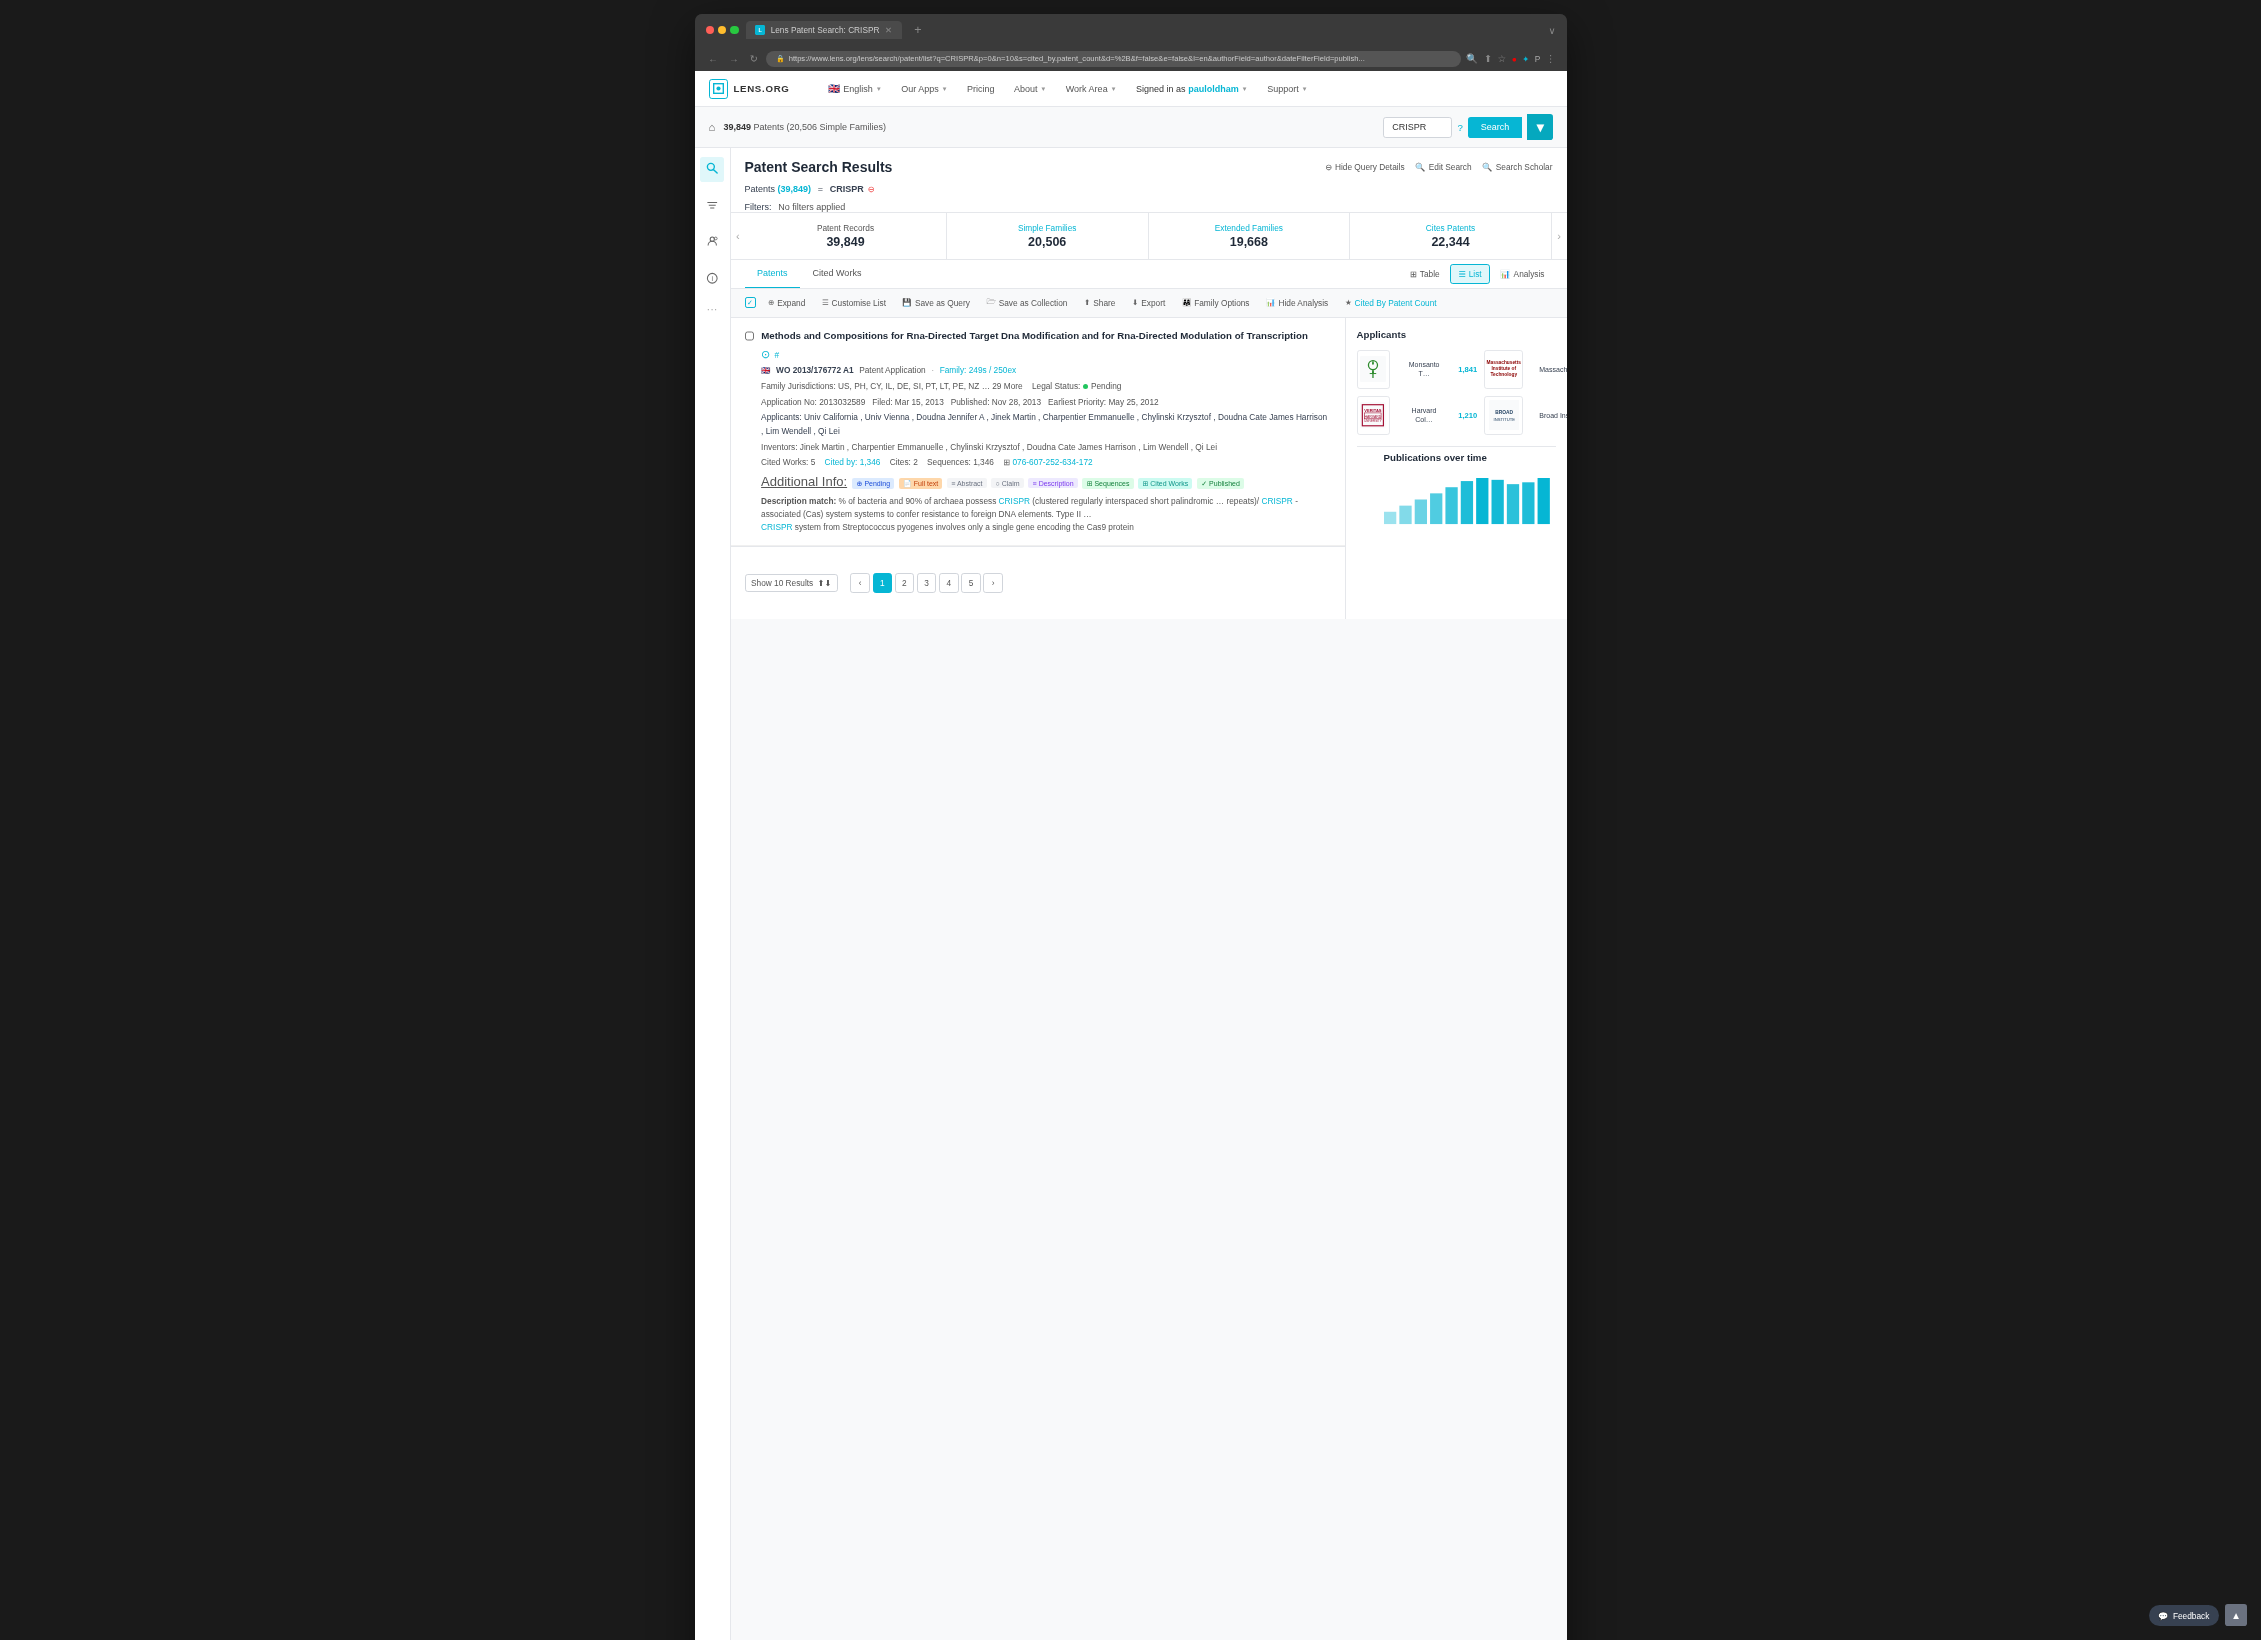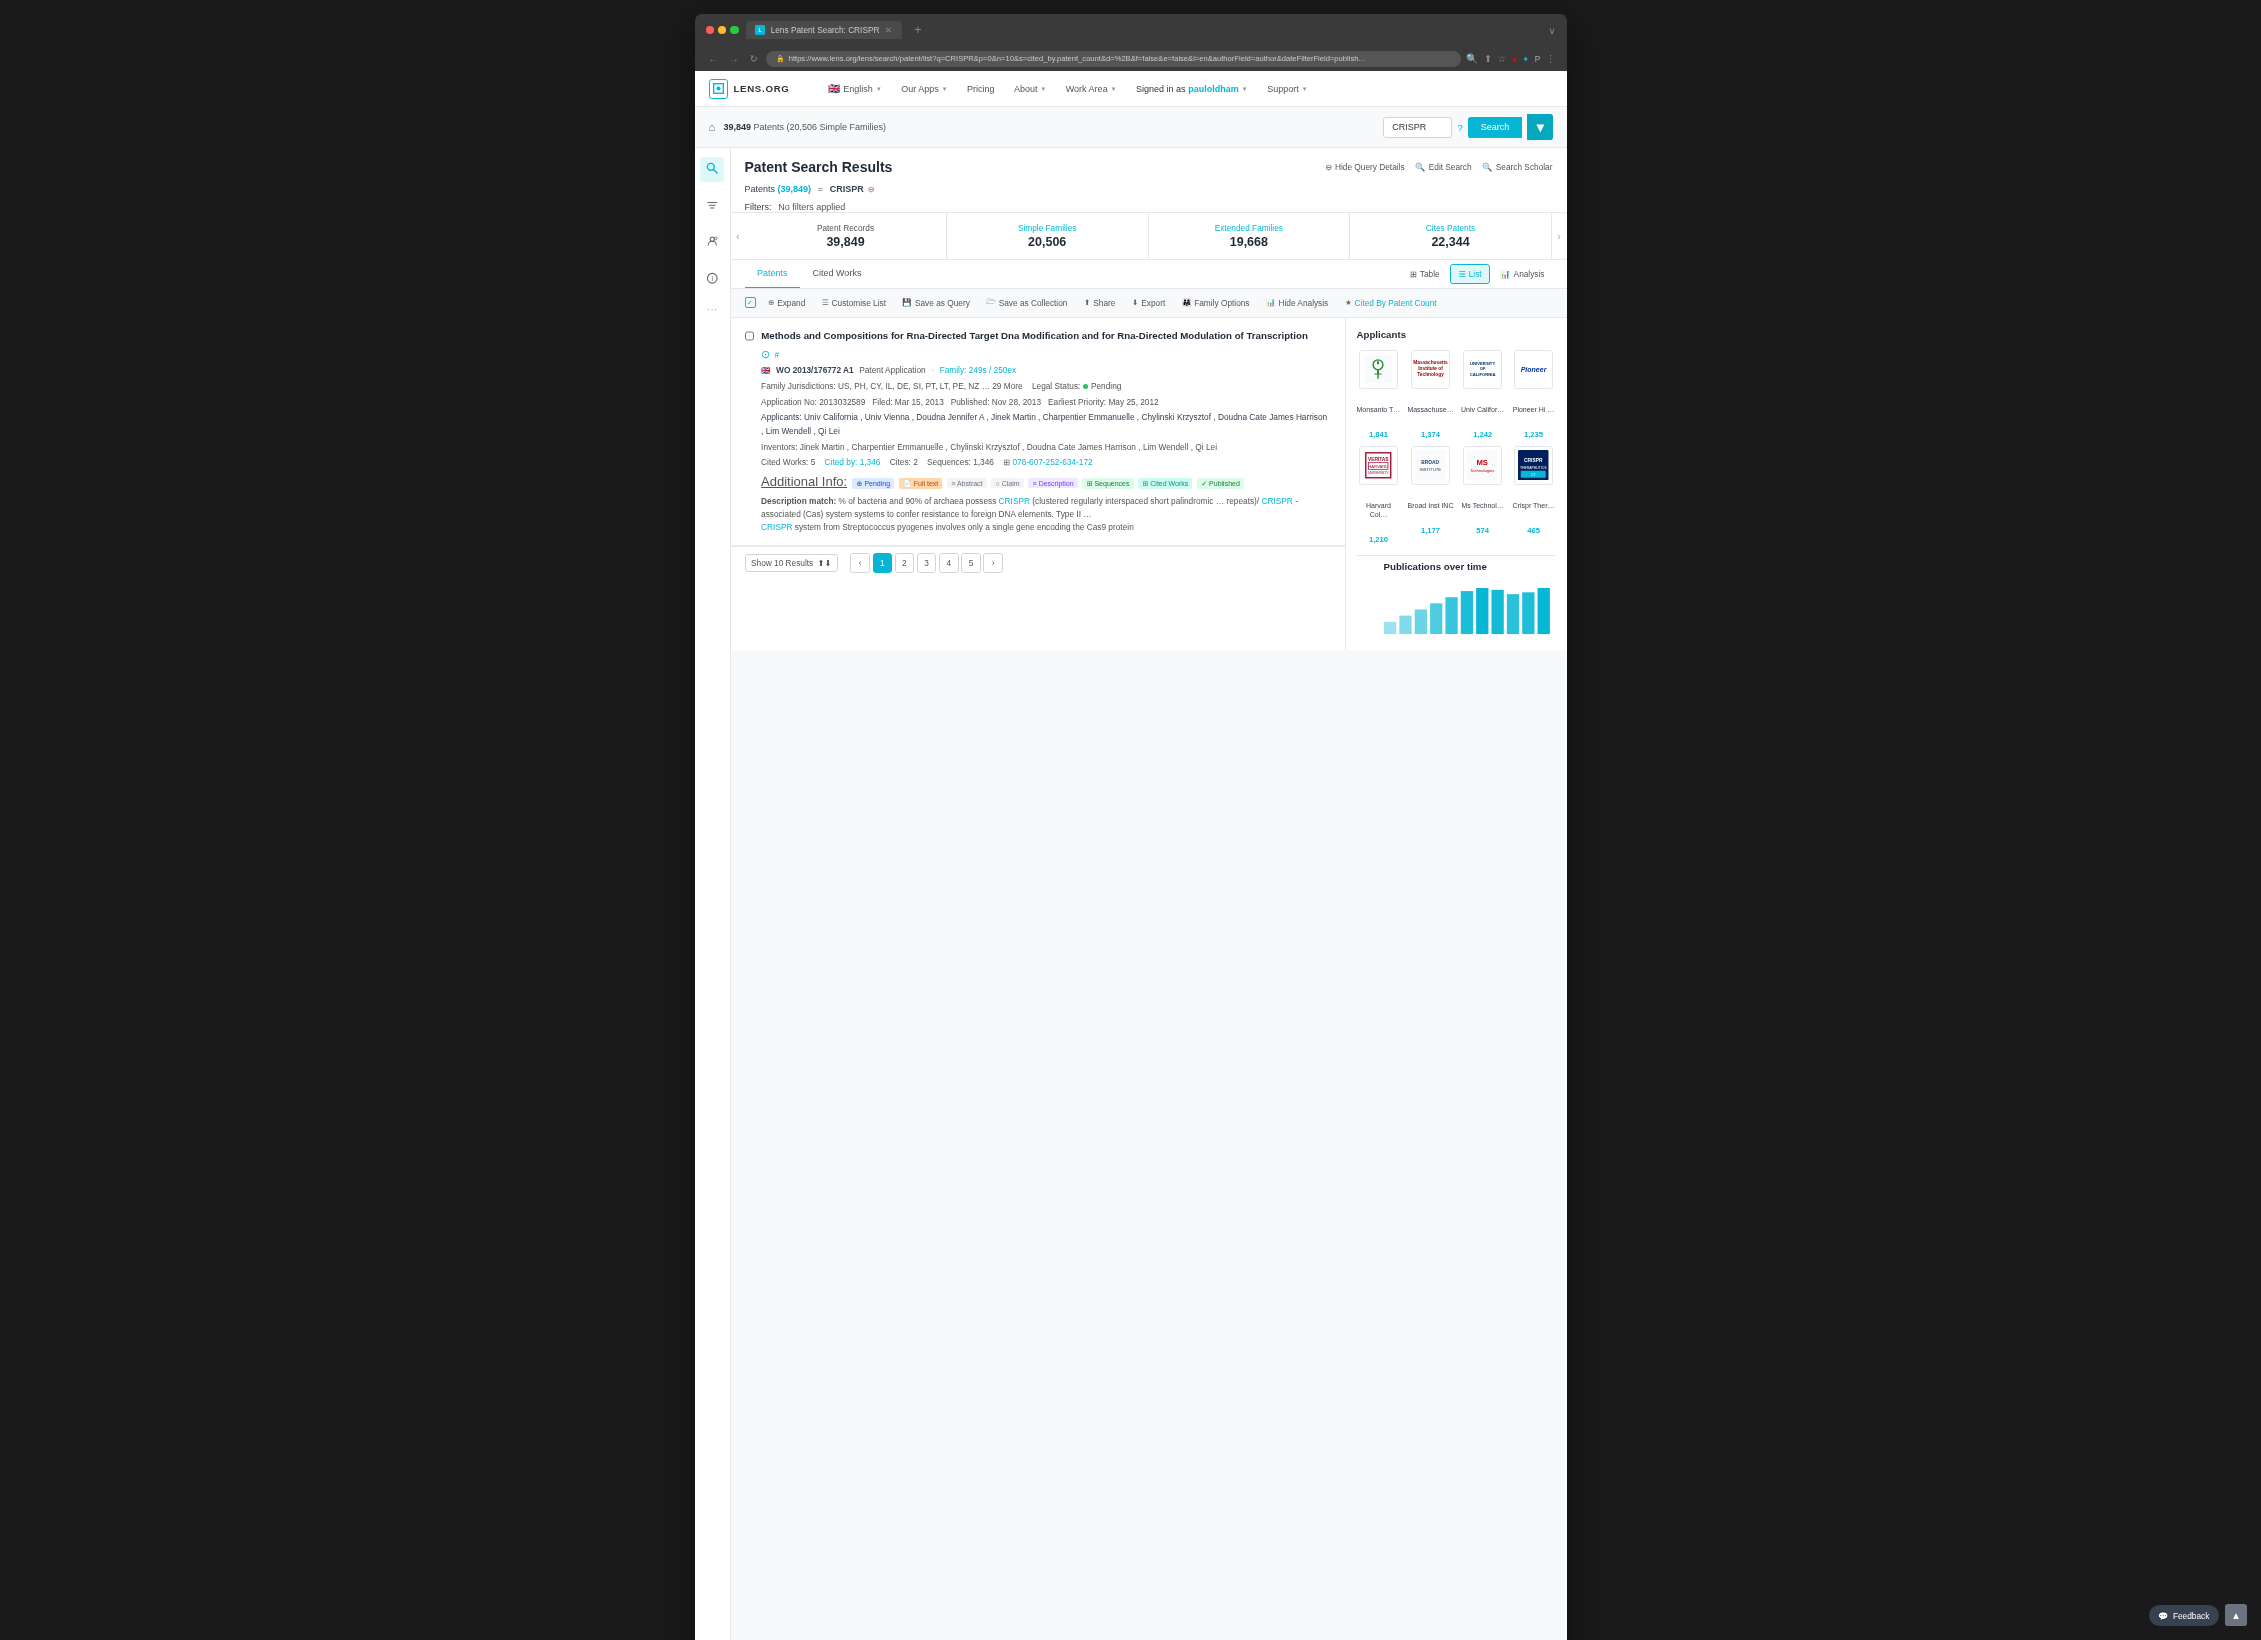--- a/index.html
+++ b/index.html
@@ -128,30 +128,30 @@
     .tag-blue { background: #dbeafe; color: #1d4ed8; }
     .tag-orange { background: #fed7aa; color: #c2410c; }
     .tag-gray { background: #f3f4f6; color: #6b7280; }
     .tag-green { background: #dcfce7; color: #15803d; }
     .tag-purple { background: #ede9fe; color: #7c3aed; }
     .tag-teal { background: #ccfbf1; color: #0d9488; }
     .description-match { margin: 5.5px 0 0 16.6px; font-size: 8.3px; color: #555; line-height: 1.6; }
     .crispr-highlight { color: #06b6d4; font-weight: 500; cursor: pointer; }
 
     
-    .pagination { padding: 6px 14px; background: #fff; display: flex; align-items: center; gap: 7px; border-top: 0.7px solid #e5e7eb; }
+    .pagination { padding: 26px 14px; background: #fff; display: flex; align-items: center; gap: 7px; border-top: 0.7px solid #e5e7eb; }
     .page-count-select { display: flex; align-items: center; gap: 4.2px; font-size: 8.3px; color: #555; border: 0.7px solid #d1d5db; border-radius: 2.8px; padding: 2.8px 5.5px; cursor: pointer; }
     .page-nav { display: flex; align-items: center; gap: 2.8px; margin-left: 5.5px; }
     .page-nav-btn { width: 19.4px; height: 19.4px; border: 0.7px solid #d1d5db; border-radius: 2.8px; display: flex; align-items: center; justify-content: center; font-size: 8.3px; color: #555; cursor: pointer; }
     .page-nav-btn-active { background: #06b6d4; color: white; border-color: #06b6d4; }
 
     
     .panel-title { font-size: 9.7px; font-weight: 600; color: #1f2937; margin-bottom: 9.7px; }
     .applicant-grid { display: grid; grid-template-columns: 1fr 1fr 1fr 1fr; gap: 7px; margin-bottom: 11px; }
-    .applicant-card { display: flex; flex-direction: column; align-items: center; gap: 16px; cursor: pointer; }
+    .applicant-card { display: flex; flex-direction: row; align-items: center; gap: 16px; cursor: pointer; }
     .applicant-logo { width: 39px; height: 39px; border: 0.7px solid #e5e7eb; border-radius: 2.8px; display: flex; align-items: center; justify-content: center; overflow: hidden; padding: 2.8px; }
     .applicant-name { font-size: 7px; color: #374151; text-align: center; line-height: 1.3; }
     .applicant-count { font-size: 7.6px; color: #06b6d4; font-weight: 600; }
 
     .pub-over-time { margin-top: 5.5px; margin-left: 27px; }
 
     
     .feedback-btn { position: fixed; bottom: 14px; right: 42px; background: #374151; color: white; border: none; border-radius: 14px; padding: 5.5px 9.7px; font-size: 8.3px; cursor: pointer; display: flex; align-items: center; gap: 4.2px; }
     .scroll-top-btn { position: fixed; bottom: 14px; right: 14px; background: #6b7280; color: white; border: none; border-radius: 2.8px; width: 22px; height: 22px; display: flex; align-items: center; justify-content: center; cursor: pointer; font-size: 9.7px; }
     .divider { height: 0.7px; background: #e5e7eb; margin: 2.8px 0; }

